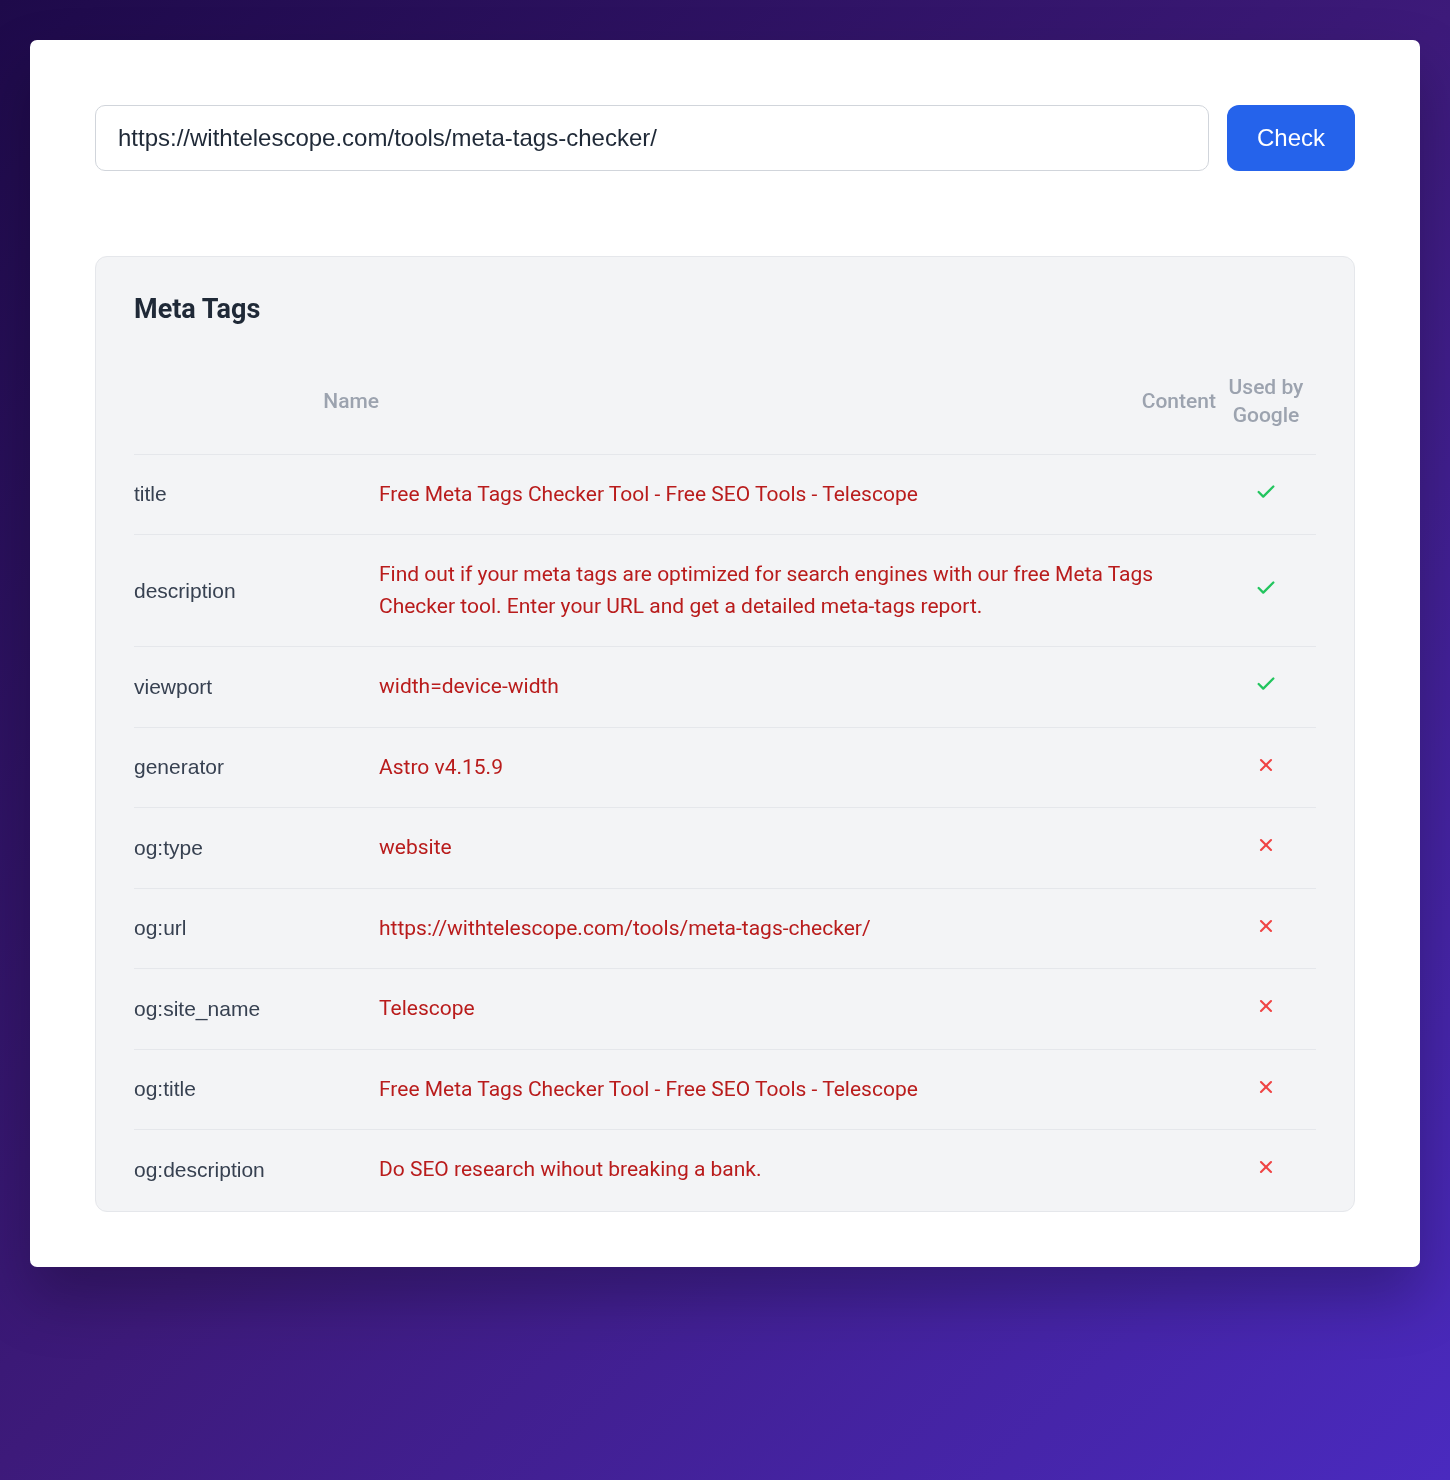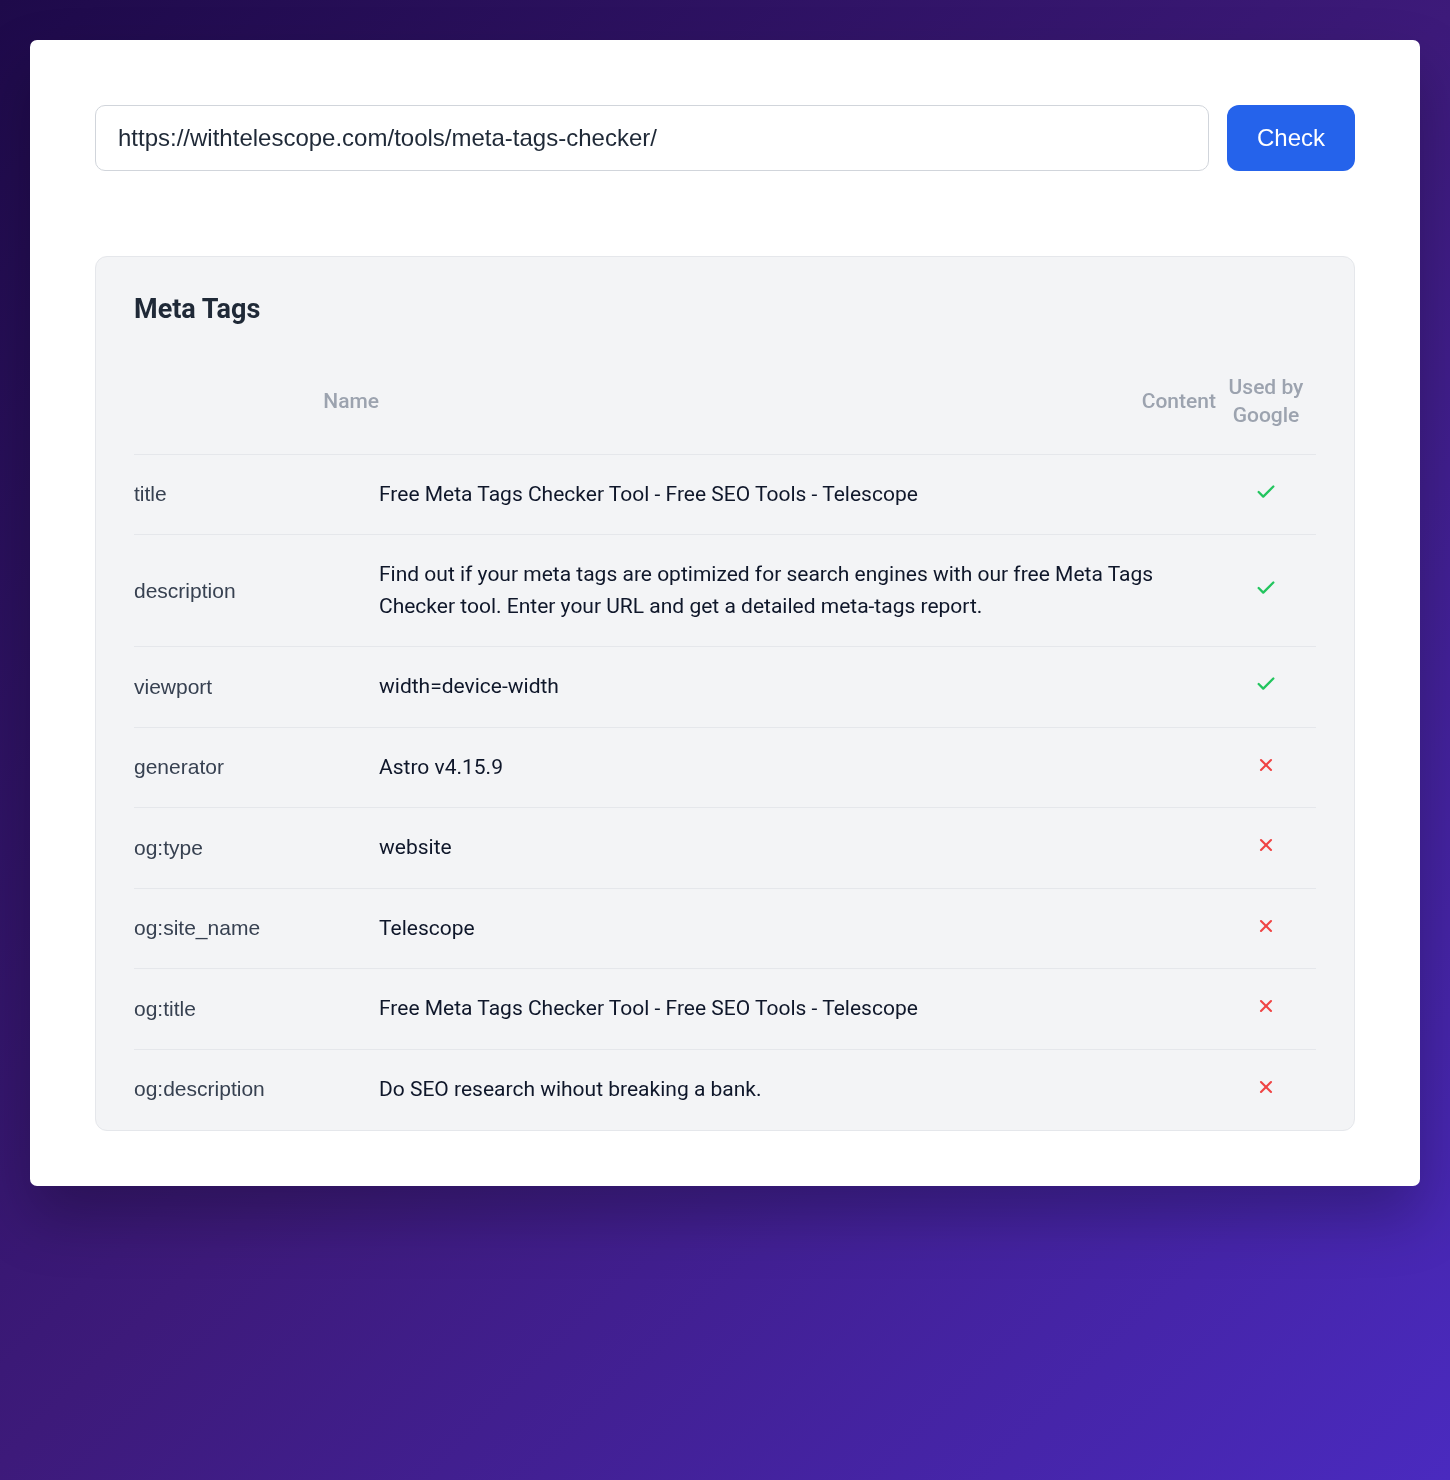--- a/index.html
+++ b/index.html
@@ -79,21 +79,21 @@
     }
     tbody tr:last-child td { border-bottom: none; }
     td.col-name {
       width: 245px;
       font-family: Liberation Sans, sans-serif;
       color: #374151;
       font-size: 21px;
       font-weight: 500;
     }
     td.col-content {
-      color: #0f172a;
+      color: #b91c1c;
       line-height: 1.5;
       padding-right: 20px;
     }
     td.col-google {
       width: 100px;
       text-align: center;
     }
     .icon-check, .icon-x { display: inline-block; }
     .icon-check svg { width: 22px; height: 22px; stroke: #22c55e; }
     .icon-x svg { width: 20px; height: 20px; stroke: #ef4444; }
@@ -151,20 +151,28 @@
           </tr>
           <tr>
             <td class="col-name">og:type</td>
             <td class="col-content">website</td>
             <td class="col-google"><span class="icon-x"><svg viewBox="0 0 24 24" fill="none" stroke-width="2.5" stroke-linecap="round" stroke-linejoin="round">
                   <line x1="18" y1="6" x2="6" y2="18"></line>
                   <line x1="6" y1="6" x2="18" y2="18"></line>
                 </svg></span></td>
           </tr>
           <tr>
+            <td class="col-name">og:url</td>
+            <td class="col-content">https://withtelescope.com/tools/meta-tags-checker/</td>
+            <td class="col-google"><span class="icon-x"><svg viewBox="0 0 24 24" fill="none" stroke-width="2.5" stroke-linecap="round" stroke-linejoin="round">
+                  <line x1="18" y1="6" x2="6" y2="18"></line>
+                  <line x1="6" y1="6" x2="18" y2="18"></line>
+                </svg></span></td>
+          </tr>
+          <tr>
             <td class="col-name">og:site_name</td>
             <td class="col-content">Telescope</td>
             <td class="col-google"><span class="icon-x"><svg viewBox="0 0 24 24" fill="none" stroke-width="2.5" stroke-linecap="round" stroke-linejoin="round">
                   <line x1="18" y1="6" x2="6" y2="18"></line>
                   <line x1="6" y1="6" x2="18" y2="18"></line>
                 </svg></span></td>
           </tr>
           <tr>
             <td class="col-name">og:title</td>
             <td class="col-content">Free Meta Tags Checker Tool - Free SEO Tools - Telescope</td>

